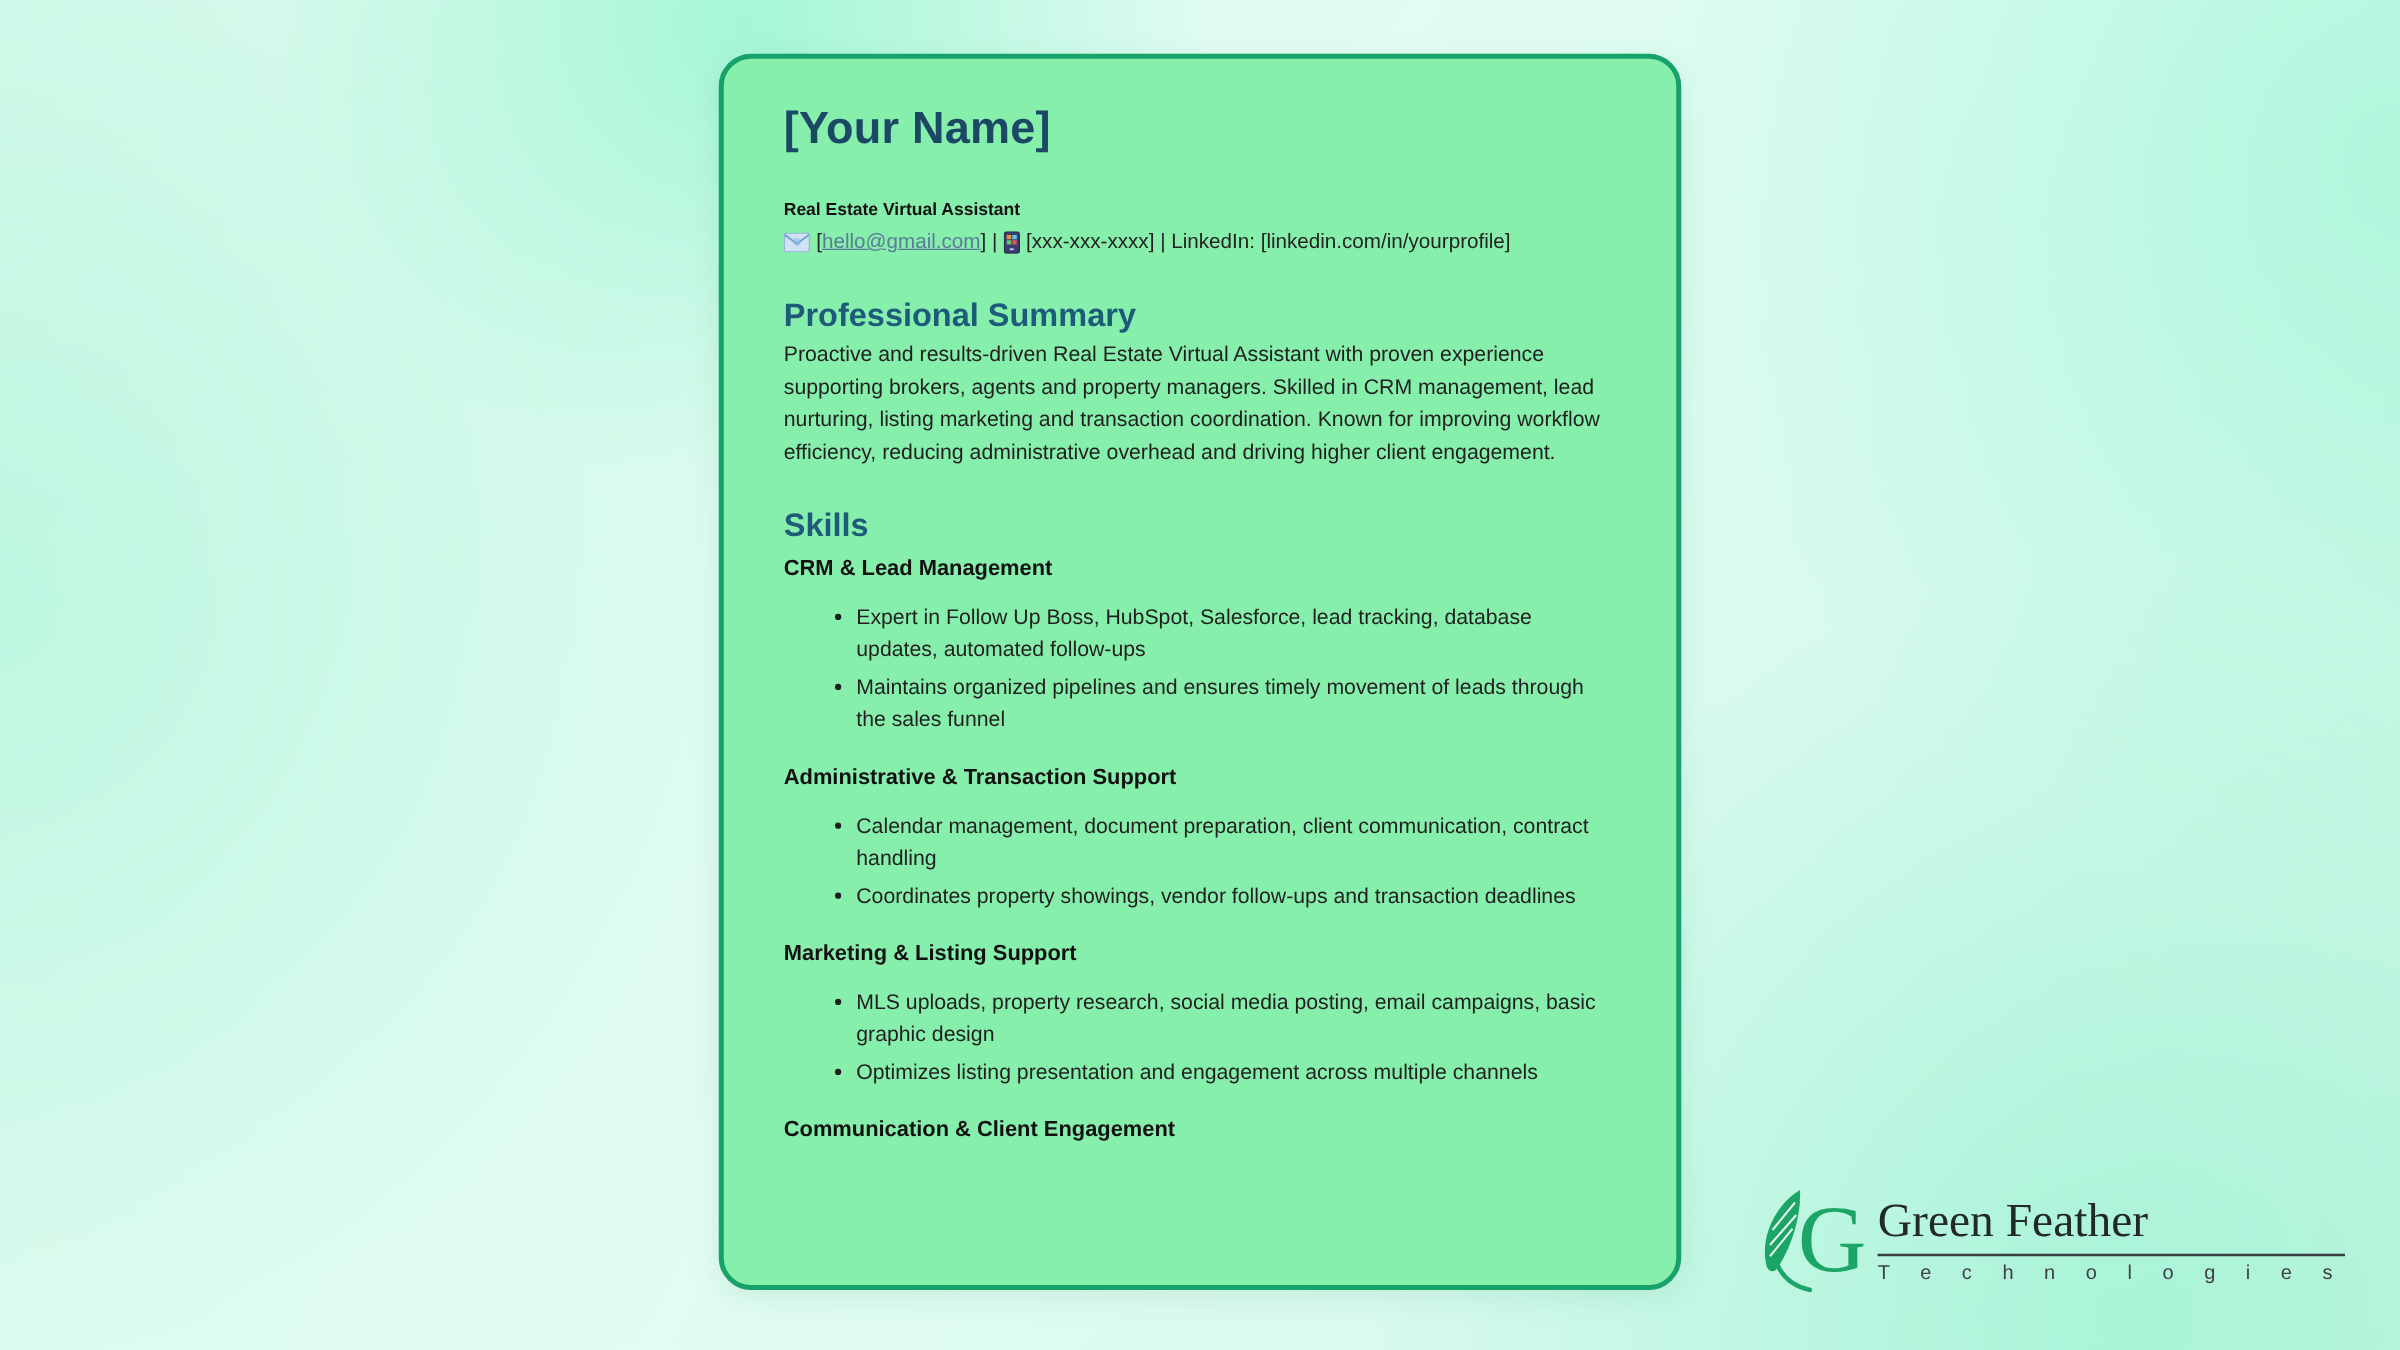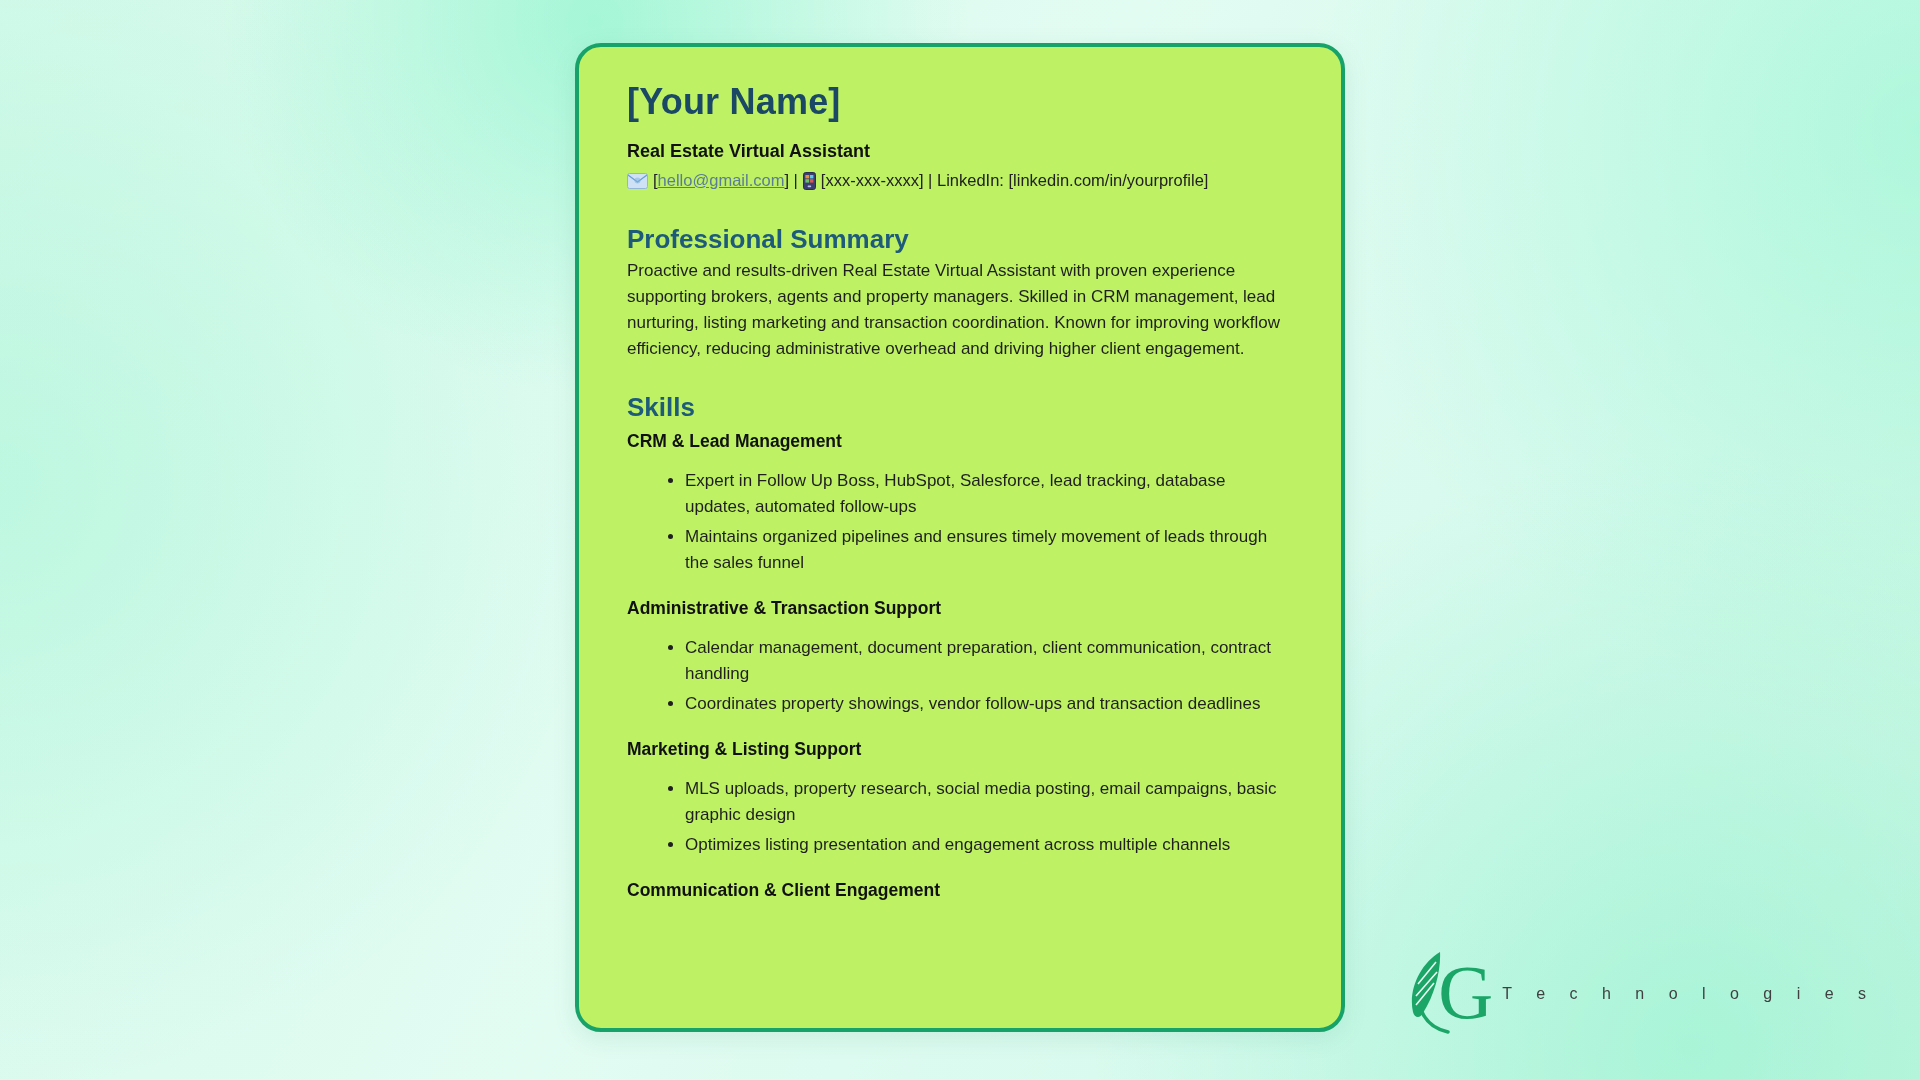--- a/index.html
+++ b/index.html
@@ -13,37 +13,37 @@
       radial-gradient(circle at 0% 45%, rgba(150,244,208,0.40), rgba(150,244,208,0) 30%),
       linear-gradient(120deg, #d4f9ea 0%, #e2fcf2 45%, #d8faee 70%, #c8f6e3 100%);
     position: relative;
   }
 
   
   .card {
     position: absolute;
     left: 575px; top: 43px;
     width: 770px; height: 989px;
-    background: #bef264;
+    background: #86efac;
     border: 4px solid #16a269;
     border-radius: 26px;
     padding: 34px 48px 30px 48px;
     box-shadow: 0 6px 24px rgba(20,120,80,0.10);
   }
 
   .name {
     font-size: 36px;
     font-weight: bold;
     color: #1b4965;
     letter-spacing: 0.2px;
   }
 
   .job-title {
-    margin-top: 18px;
-    font-size: 18px;
+    margin-top: 36px;
+    font-size: 14px;
     font-weight: bold;
     color: #111111;
   }
 
   .contact-line {
     margin-top: 9px;
     font-size: 16.5px;
     color: #222222;
     display: flex;
     align-items: center;
@@ -202,15 +202,16 @@
 <div class="brand">
   <div class="mark">
     <svg class="feather-svg" width="46" height="86" viewBox="0 0 46 86">
       <path d="M34 2 C14 14 2 40 7 62 C8.5 68 14 69 17 63 C29 44 35 20 34 2 Z" fill="#1ba567"></path>
       <path d="M30 12 L12 34 M31 22 L10 46 M28 33 L10 55" stroke="#e7fbf1" stroke-width="1.6" fill="none"></path>
       <path d="M16 62 C20 71 28 79 42 82" stroke="#1ba567" stroke-width="3.5" fill="none" stroke-linecap="round"></path>
     </svg>
     <span class="g-letter">G</span>
   </div>
   <div class="wordmark">
+    <div class="brand-name">Green Feather</div>
     <div class="brand-tagline">T e c h n o l o g i e s</div>
   </div>
 </div>
 
 </body></html>

